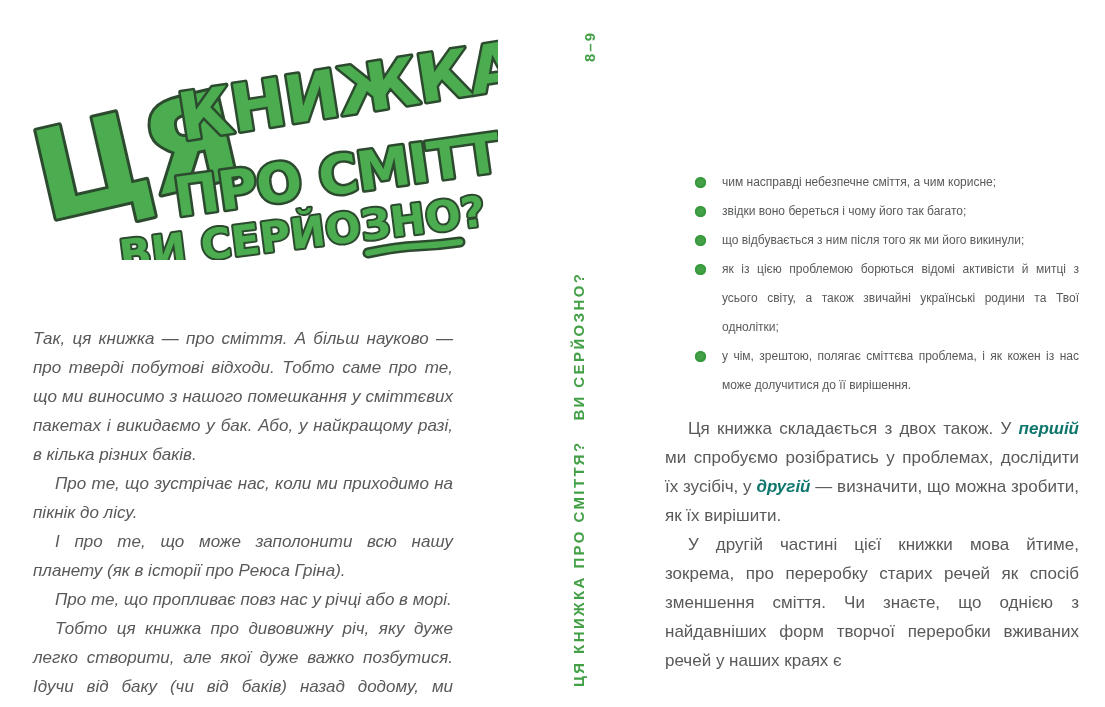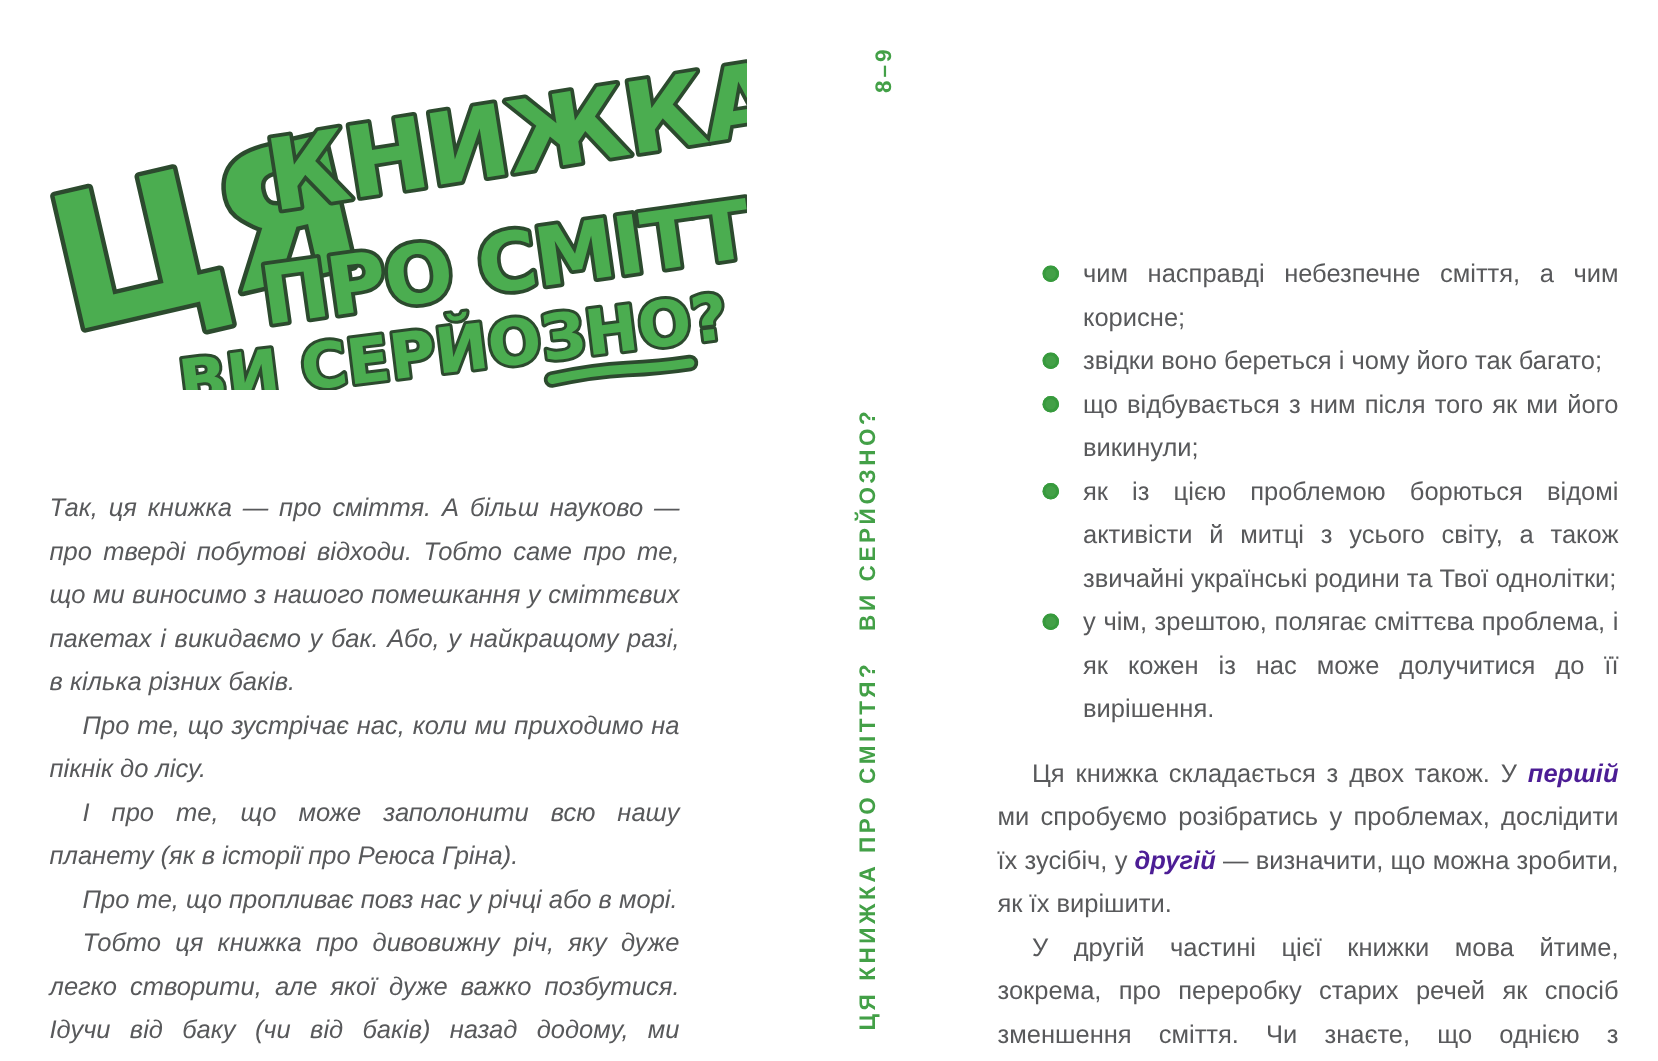--- a/index.html
+++ b/index.html
@@ -81,21 +81,21 @@
     width: 414px;
   }
   .bullet-list {
     list-style: none;
     margin: 0;
     padding: 0;
   }
   .bullet-item {
     position: relative;
     padding-left: 57px;
-    font-size: 17px;
+    font-size: 12px;
     line-height: 29px;
     text-align: justify;
   }
   .bullet-dot {
     position: absolute;
     left: 30px;
     top: 9px;
     width: 11px;
     height: 11px;
     border-radius: 50%;
@@ -106,21 +106,21 @@
   .right-par {
     margin: 0;
     font-size: 17px;
     line-height: 29px;
     text-align: justify;
     text-indent: 23px;
   }
   .em-run {
     font-weight: bold;
     font-style: italic;
-    color: #4c1d95;
+    color: #0f766e;
   }
 </style>
 </head>
 <body>
 
 <div class="spread">
 
   <svg class="title-art" viewBox="0 0 472 256" aria-hidden="true">
     <text x="6" y="202" font-size="124" stroke-width="6" letter-spacing="-4" transform="rotate(-13 80 150)">ЦЯ</text>
     <text x="150" y="112" font-size="66" stroke-width="5" letter-spacing="-1" transform="rotate(-9 310 85)">КНИЖКА</text>

